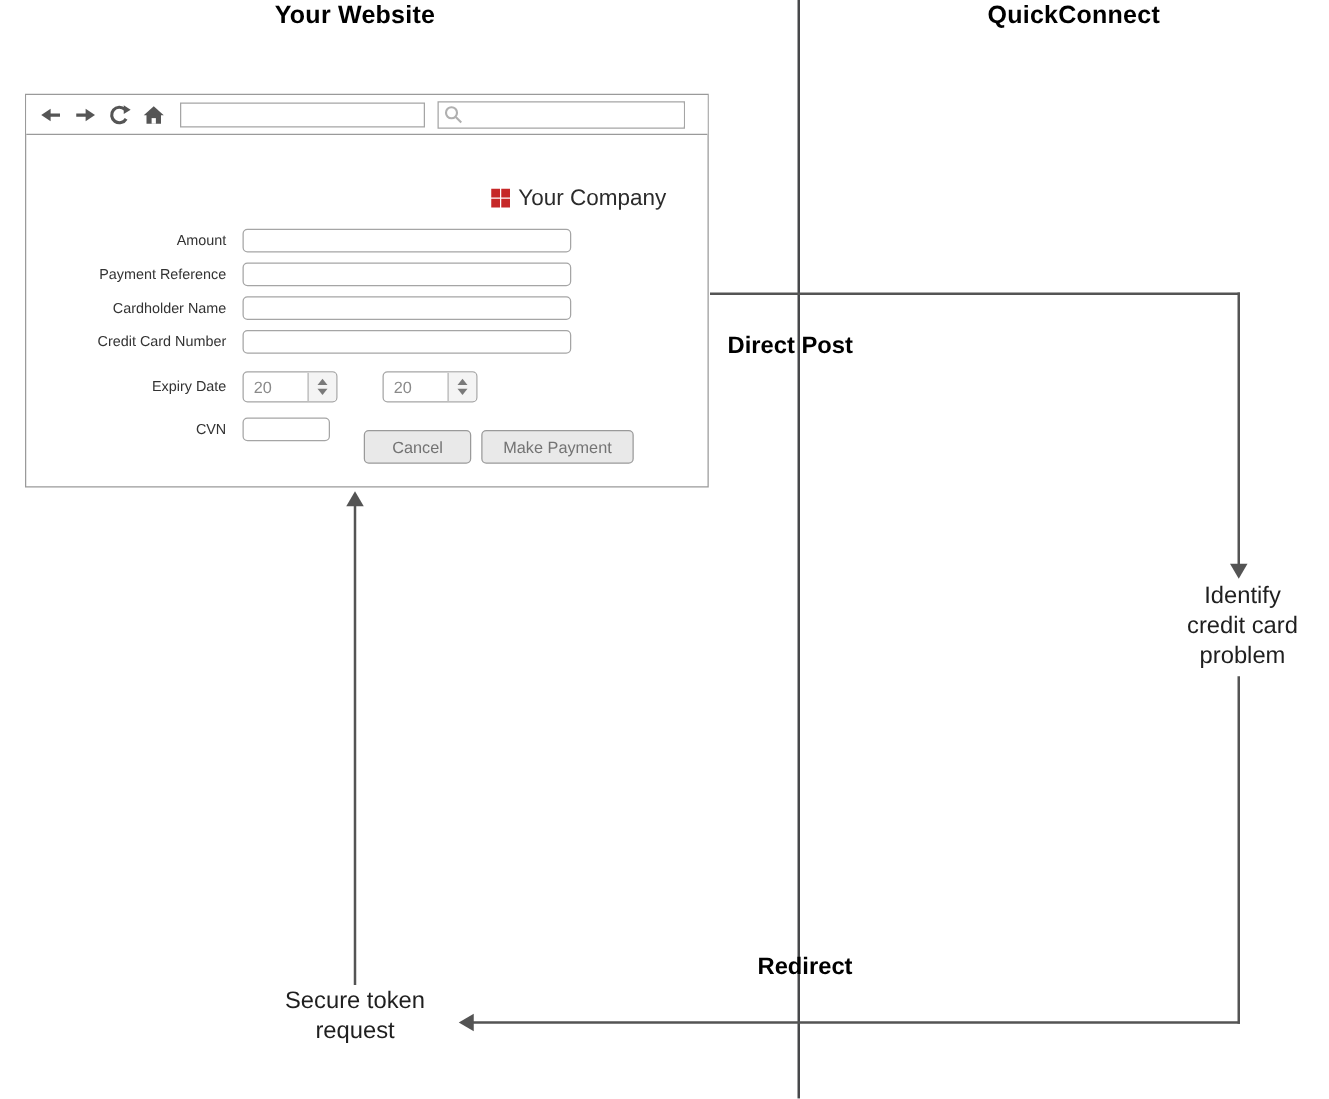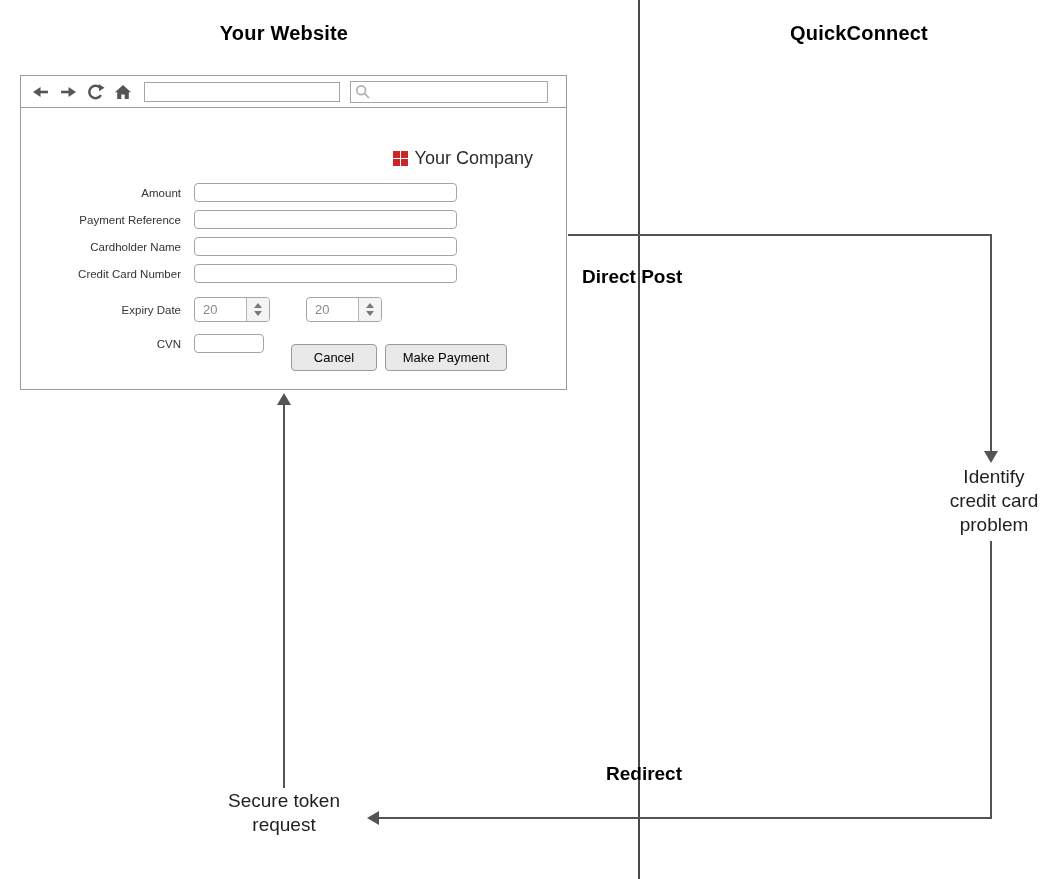--- a/index.html
+++ b/index.html
@@ -1,20 +1,20 @@
 <!DOCTYPE html>
 <html><head>
 <meta charset="utf-8">
 <style>
   html,body{margin:0;padding:0;background:#fff;}
   #canvas{
     position:relative;width:1063px;height:879px;background:#ffffff;
     font-family:"Liberation Sans", sans-serif;overflow:hidden;color:#000;
   }
-  .col-title{position:absolute;top:1px;font-size:20px;font-weight:bold;color:#000;text-align:center;letter-spacing:.2px;margin-top:21px;}
+  .col-title{position:absolute;top:1px;font-size:20px;font-weight:bold;color:#000;text-align:center;letter-spacing:.2px;}
   #title-left{left:0;width:568px;}
   #title-right{left:655px;width:408px;}
   .divider{position:absolute;left:638px;top:0;width:2px;height:879px;background:#47484a;}
 
   
   .browser{position:absolute;left:20px;top:75px;width:547px;height:315px;border:1px solid #9a9a9a;background:#fff;box-sizing:border-box;}
   .titlebar{height:27px;background:#ededed;border-bottom:1px solid #9a9a9a;text-align:center;line-height:27px;font-size:12px;color:#333;}
   .navbar{height:31px;border-bottom:1px solid #9a9a9a;display:flex;align-items:center;padding:0 0 0 10px;background:#fff;}
   .nav-icon{display:flex;align-items:center;justify-content:center;margin-right:9px;cursor:pointer;}
   .addr{width:184px;height:18px;border:1px solid #a5a5a5;margin-left:3px;font-size:12px;padding:0 5px;color:#333;outline:none;}
@@ -27,21 +27,21 @@
   .logo-grid div{background:#c62828;}
   .form-row{position:absolute;left:0;display:flex;align-items:center;}
   .f-label{width:160px;text-align:right;font-size:11.5px;color:#333;margin-right:13px;white-space:nowrap;}
   .f-input{width:249px;height:15px;border:1px solid #a5a5a5;border-radius:4px;font-size:12px;padding:1px 6px;color:#333;outline:none;}
   .cvn-input{width:56px;height:15px;border:1px solid #a5a5a5;border-radius:4px;font-size:12px;padding:1px 6px;color:#333;outline:none;}
   .spinner{display:flex;width:76px;height:25px;border:1px solid #a5a5a5;border-radius:4px;background:#fff;box-sizing:border-box;overflow:hidden;}
   .spin-val{flex:1;font-size:13px;color:#8a8a8a;padding-left:8px;line-height:23px;}
   .spin-btns{width:22px;border-left:1px solid #b5b5b5;background:#f4f4f4;display:flex;flex-direction:column;align-items:center;justify-content:center;gap:3px;cursor:pointer;}
   .tri-up{width:0;height:0;border-left:4px solid transparent;border-right:4px solid transparent;border-bottom:5px solid #7a7a7a;}
   .tri-down{width:0;height:0;border-left:4px solid transparent;border-right:4px solid transparent;border-top:5px solid #7a7a7a;}
-  .btn{position:absolute;background:#e9e9e9;border:1px solid #9a9a9a;border-radius:4px;font-size:13px;color:#000000;font-family:"Liberation Sans",sans-serif;cursor:pointer;}
+  .btn{position:absolute;background:#e9e9e9;border:1px solid #9a9a9a;border-radius:4px;font-size:13px;color:#737373;font-family:"Liberation Sans",sans-serif;cursor:pointer;}
   #btn-cancel{left:270px;top:268px;width:86px;height:27px;}
   #btn-pay{left:364px;top:268px;width:122px;height:27px;}
 
   
   .line{position:absolute;background:#545454;}
   #dp-h{left:568px;top:234px;width:424px;height:2px;}
   #dp-v{left:990px;top:234px;width:2px;height:219px;}
   #rd-v{left:990px;top:541px;width:2px;height:278px;}
   #rd-h{left:378px;top:817px;width:614px;height:2px;}
   #st-v{left:283px;top:404px;width:2px;height:384px;}

